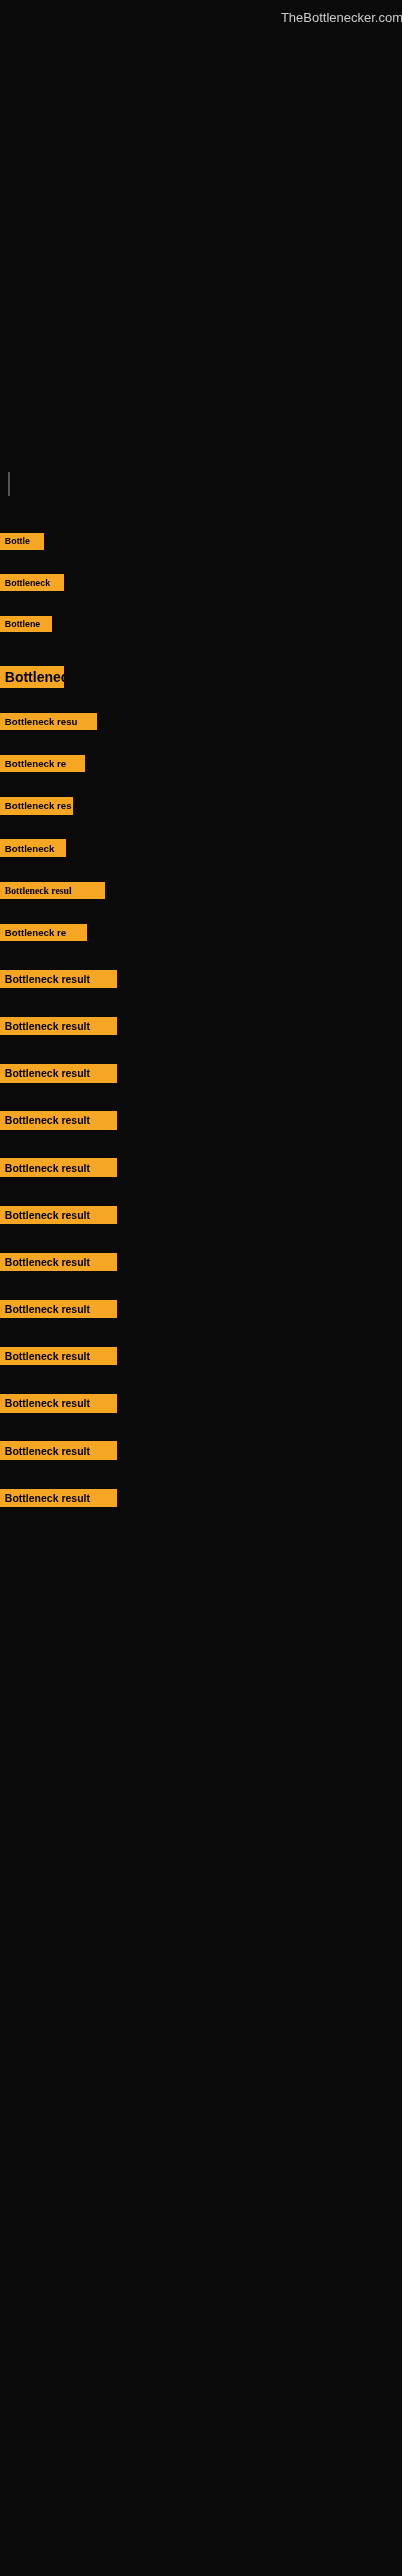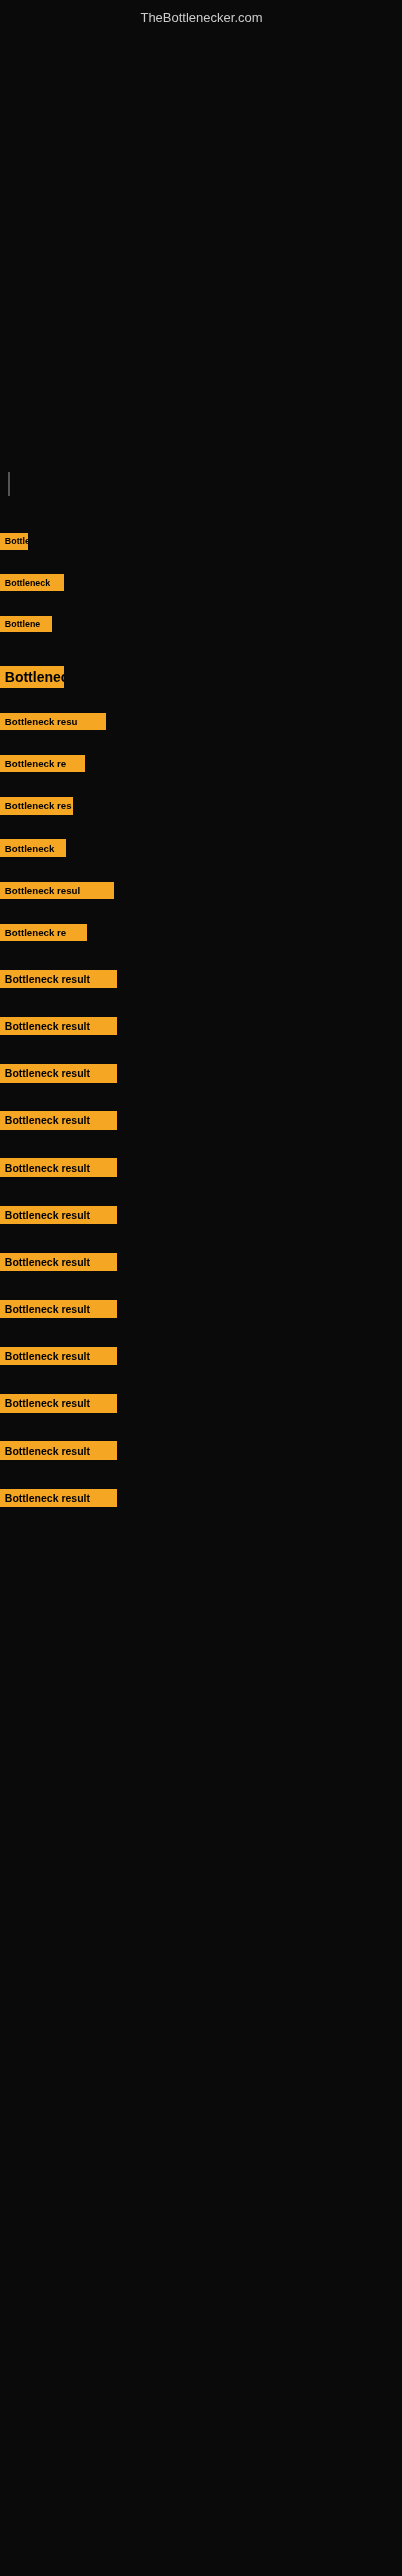--- a/index.html
+++ b/index.html
@@ -11,21 +11,21 @@
     body {
       background-color: #0a0a0a;
       width: 403px;
       min-height: 2576px;
       font-family: Arial, sans-serif;
       position: relative;
       overflow-x: hidden;
     }
 
     .site-title {
-      text-align: center;
+      text-align: right;
       color: #cccccc;
       font-size: 13px;
       padding: 9.7px 0 6.4px 0;
       font-weight: normal;
     }
 
     .chart-area {
       width: 100%;
       height: 419px;
       background-color: #0a0a0a;
@@ -80,21 +80,21 @@
 </div>
 
 <div class="form-area">
 
   <div class="divider-line"></div>
 </div>
 
 <div class="results-section">
 
   <div class="bottleneck-row">
-    <div class="bottleneck-label" style="width:28px; font-size:8.9px;">Bottle</div>
+    <div class="bottleneck-label" style="width:44px; font-size:8.9px;">Bottle</div>
   </div>
 
   <div class="gap-medium"></div>
 
   <div class="bottleneck-row">
     <div class="bottleneck-label" style="width:64px; font-size:8.9px;">Bottleneck</div>
   </div>
 
   <div class="gap-medium"></div>
 
@@ -104,21 +104,21 @@
 
   <div class="gap-medium"></div>
 
   <div class="bottleneck-row">
     <div class="bottleneck-label" style="width:64px; font-size:14px;margin-top:9px;">Bottleneck r</div>
   </div>
 
   <div class="gap-medium"></div>
 
   <div class="bottleneck-row">
-    <div class="bottleneck-label" style="width:106px; font-size:9.7px;">Bottleneck resu</div>
+    <div class="bottleneck-label" style="width:97px; font-size:9.7px;">Bottleneck resu</div>
   </div>
 
   <div class="gap-medium"></div>
 
   <div class="bottleneck-row">
     <div class="bottleneck-label" style="width:85px; font-size:9.7px;">Bottleneck re</div>
   </div>
 
   <div class="gap-medium"></div>
 
@@ -128,21 +128,21 @@
 
   <div class="gap-medium"></div>
 
   <div class="bottleneck-row">
     <div class="bottleneck-label" style="width:66px; font-size:9.7px;">Bottleneck</div>
   </div>
 
   <div class="gap-medium"></div>
 
   <div class="bottleneck-row">
-    <div class="bottleneck-label" style="width:114px; font-size:9.7px;">Bottleneck resul</div>
+    <div class="bottleneck-label" style="width:105px; font-size:9.7px;font-family:Liberation Serif, serif;">Bottleneck resul</div>
   </div>
 
   <div class="gap-medium"></div>
 
   <div class="bottleneck-row">
     <div class="bottleneck-label" style="width:87px; font-size:9.7px;">Bottleneck re</div>
   </div>
 
   <div class="gap-large"></div>
 

